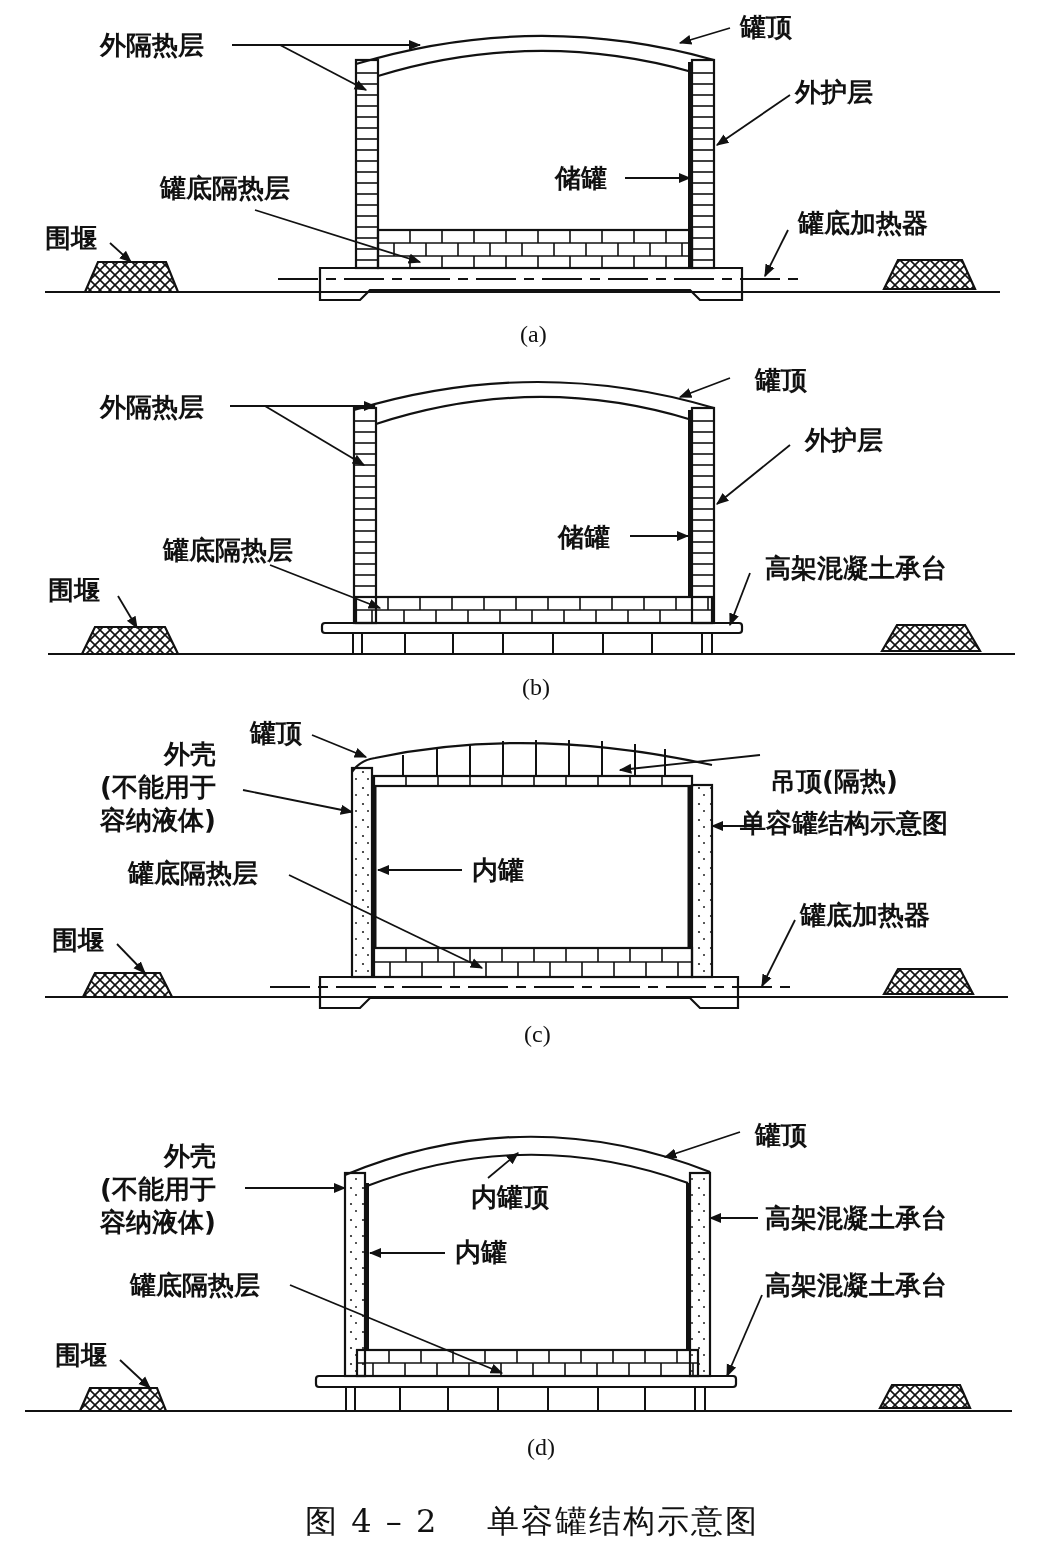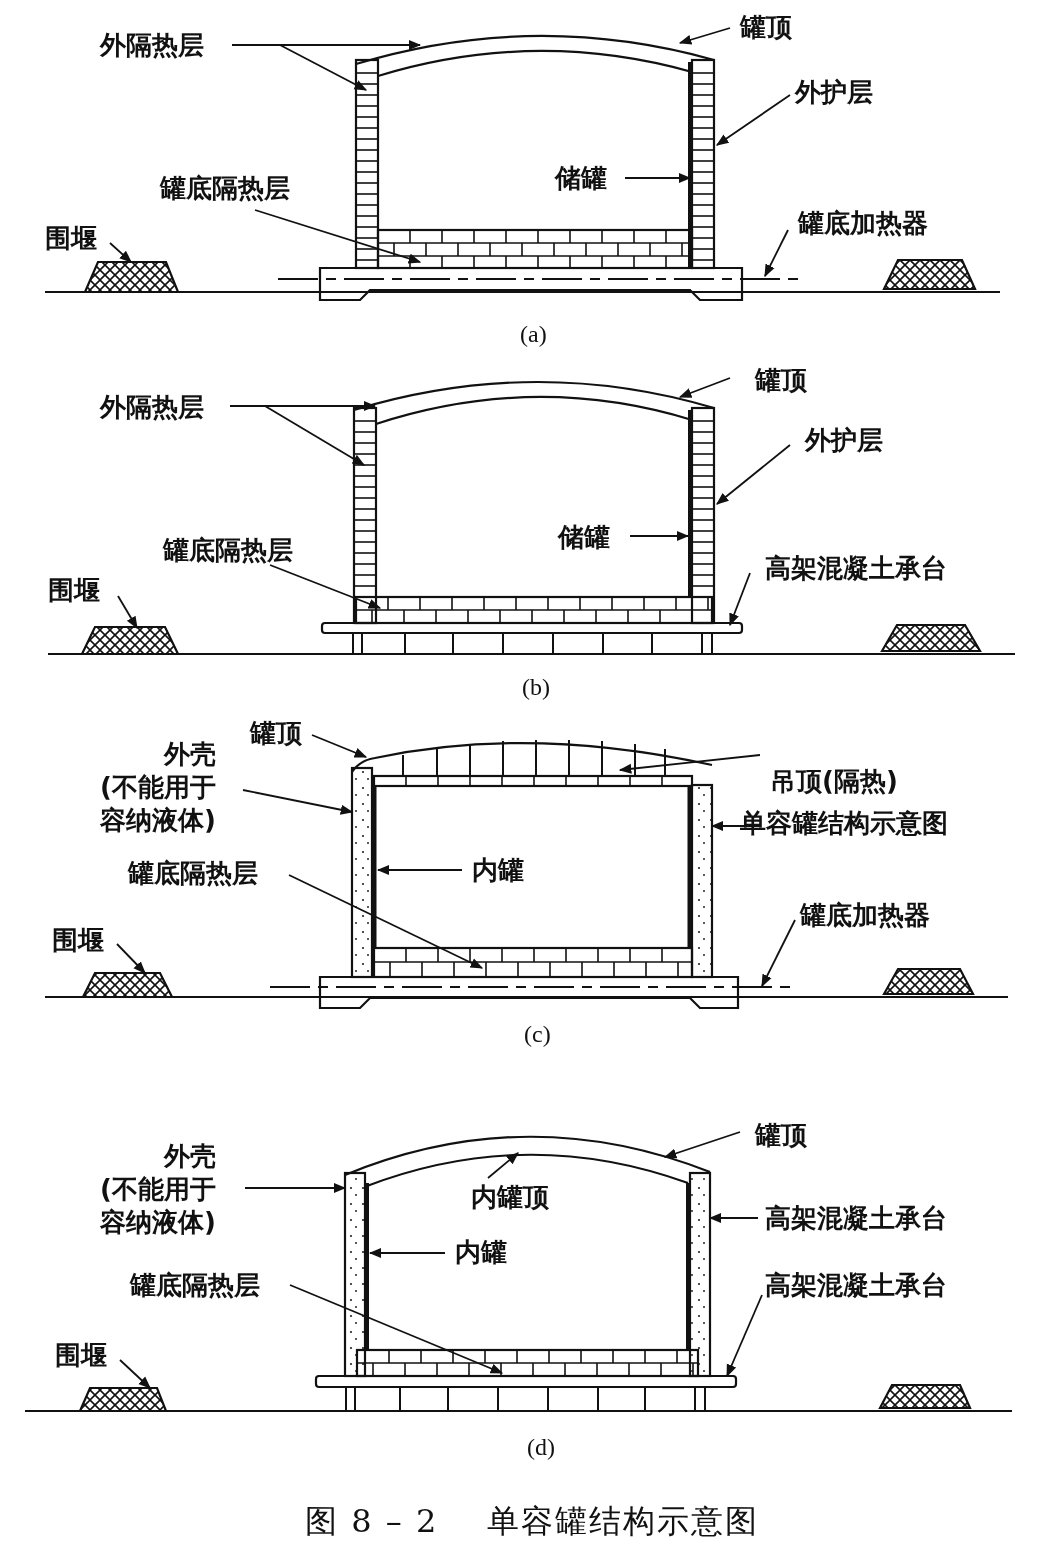--- a/index.html
+++ b/index.html
@@ -368,13 +368,13 @@
 (不能用于
 容纳液体)</div>
 <div class="lbl" style="left:471px;top:1182px">内罐顶</div>
 <div class="lbl" style="left:765px;top:1203px">高架混凝土承台</div>
 <div class="lbl" style="left:455px;top:1237px">内罐</div>
 <div class="lbl" style="left:130px;top:1270px">罐底隔热层</div>
 <div class="lbl" style="left:765px;top:1270px">高架混凝土承台</div>
 <div class="lbl" style="left:55px;top:1340px">围堰</div>
 <div class="sub" style="left:527px;top:1434px">(d)</div>
 
-<div class="cap" style="left:305px;top:1500px">图 8 – 2    单容罐结构示意图</div>
+<div class="cap" style="left:305px;top:1500px">图 4 – 2    单容罐结构示意图</div>
 
 </body></html>

